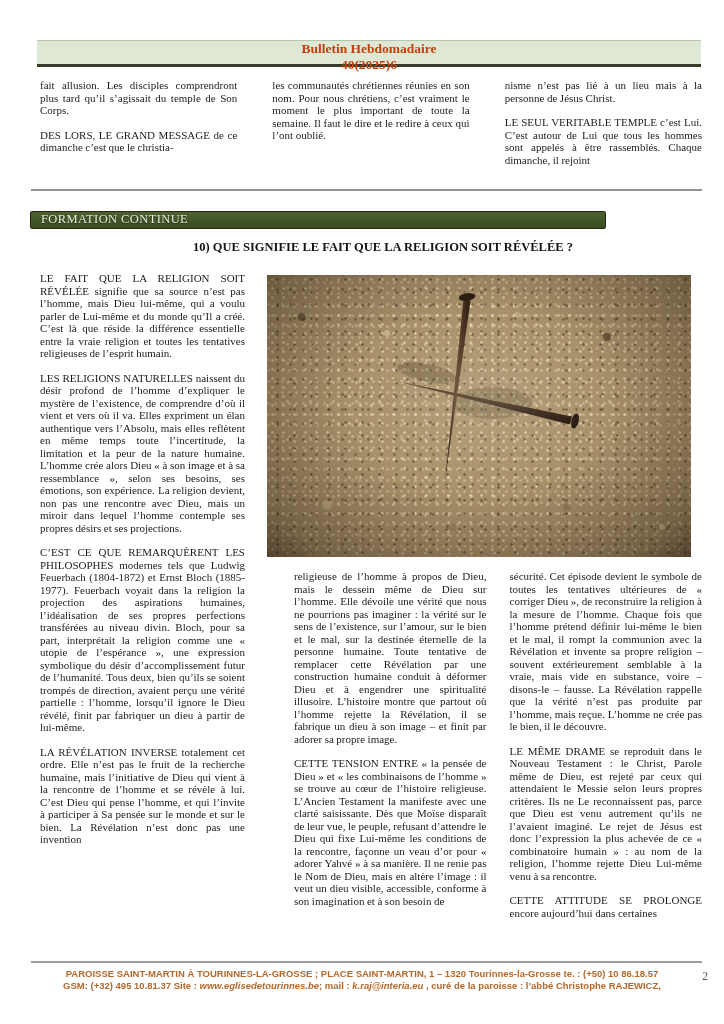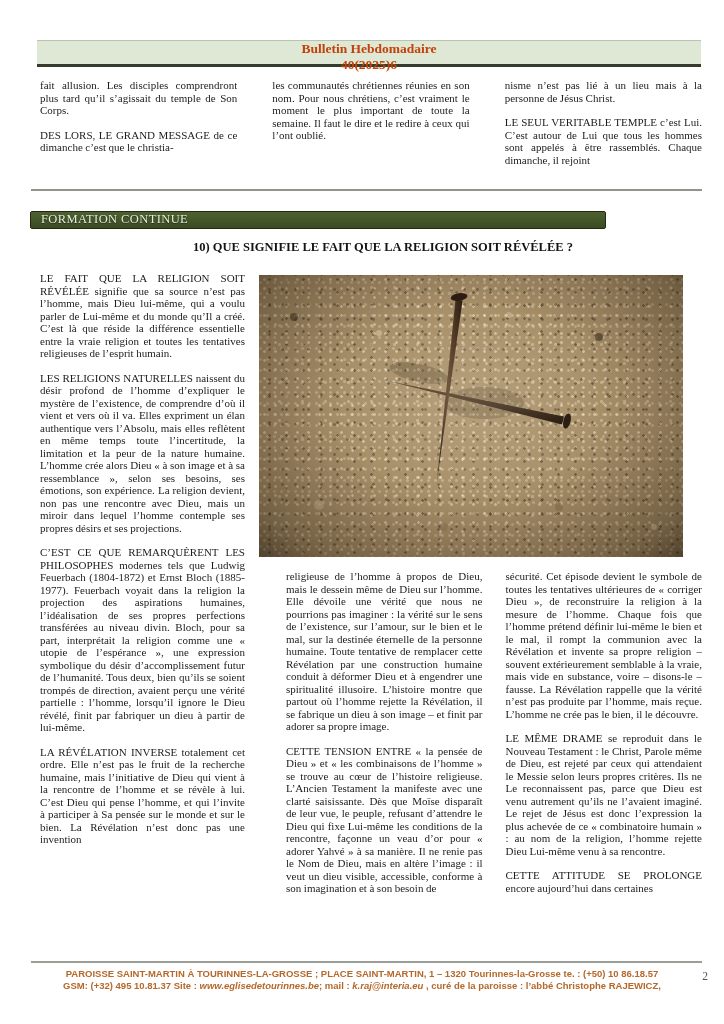--- a/index.html
+++ b/index.html
@@ -38,21 +38,21 @@
     display:flex;align-items:flex-start;padding-left:10px;
     text-shadow:0 1px 1px rgba(0,0,0,0.5);
   }
   .article-title{
     position:absolute;top:240px;left:52px;width:662px;
     text-align:center;font-weight:bold;font-size:12.5px;color:#141414;
   }
   
   .article{
     position:absolute;top:272px;left:40px;width:662px;height:687px;
-    display:grid;grid-template-columns:205px 1fr;column-gap:14px;overflow:hidden;
+    display:grid;grid-template-columns:205px 1fr;column-gap:22px;overflow:hidden;
   }
   .left-col{overflow:hidden;}
   .right-zone{display:flex;flex-direction:column;}
   .photo-wrap{
     position:relative;width:424px;height:282px;margin:3px 0 13px 0;
     background-color:#a8906a;
     background-image:
       radial-gradient(circle, rgba(255,248,225,0.45) 0 1px, transparent 1.7px),
       radial-gradient(circle, rgba(74,56,32,0.45) 0 1px, transparent 1.7px),
       radial-gradient(circle, rgba(240,225,190,0.40) 0 1.2px, transparent 2px),

